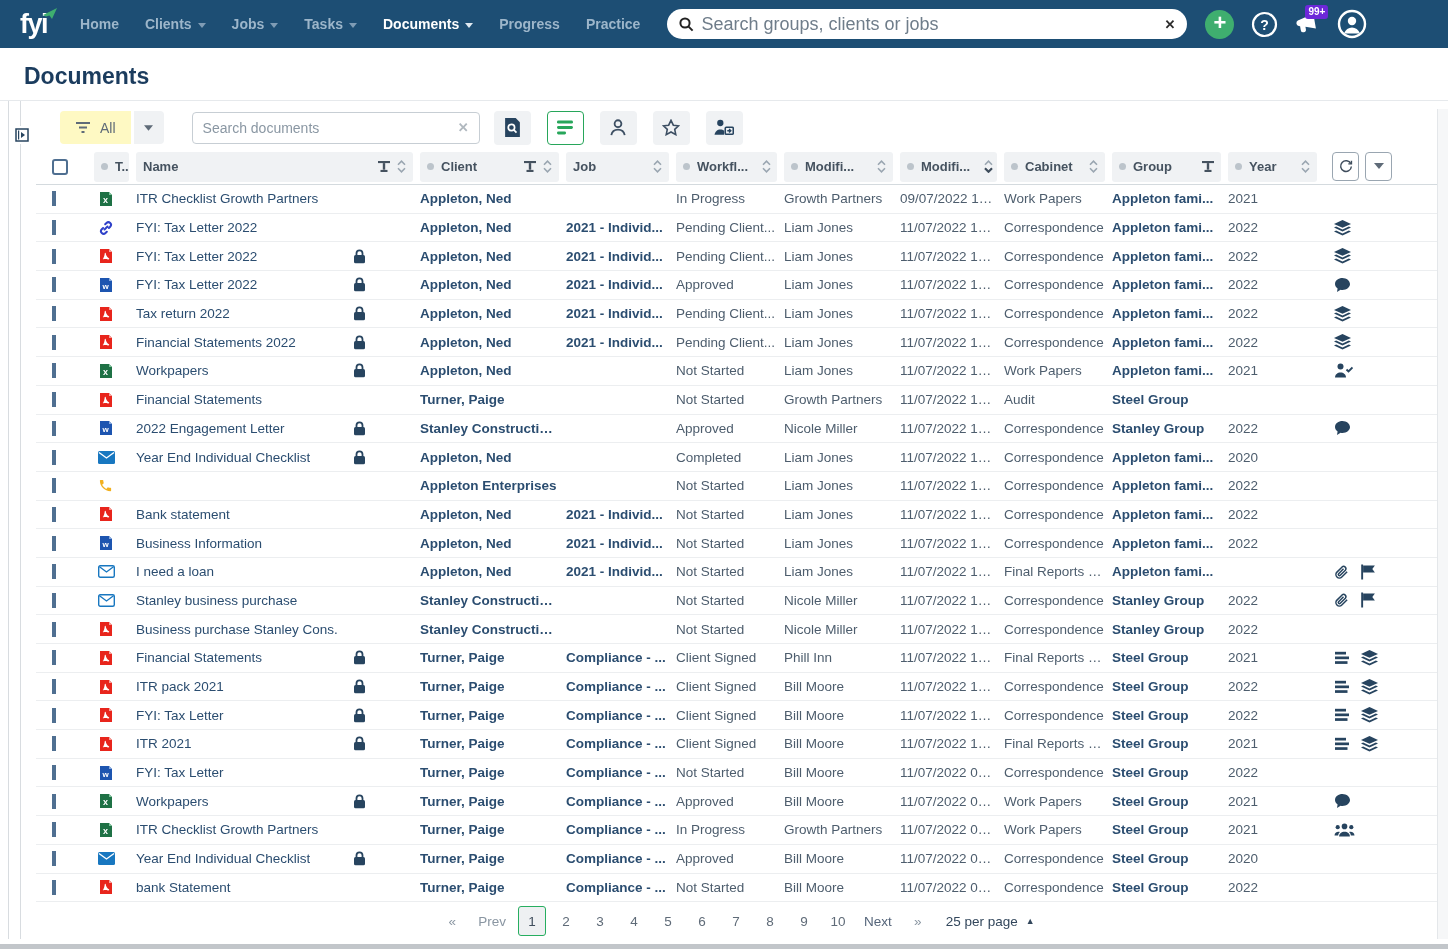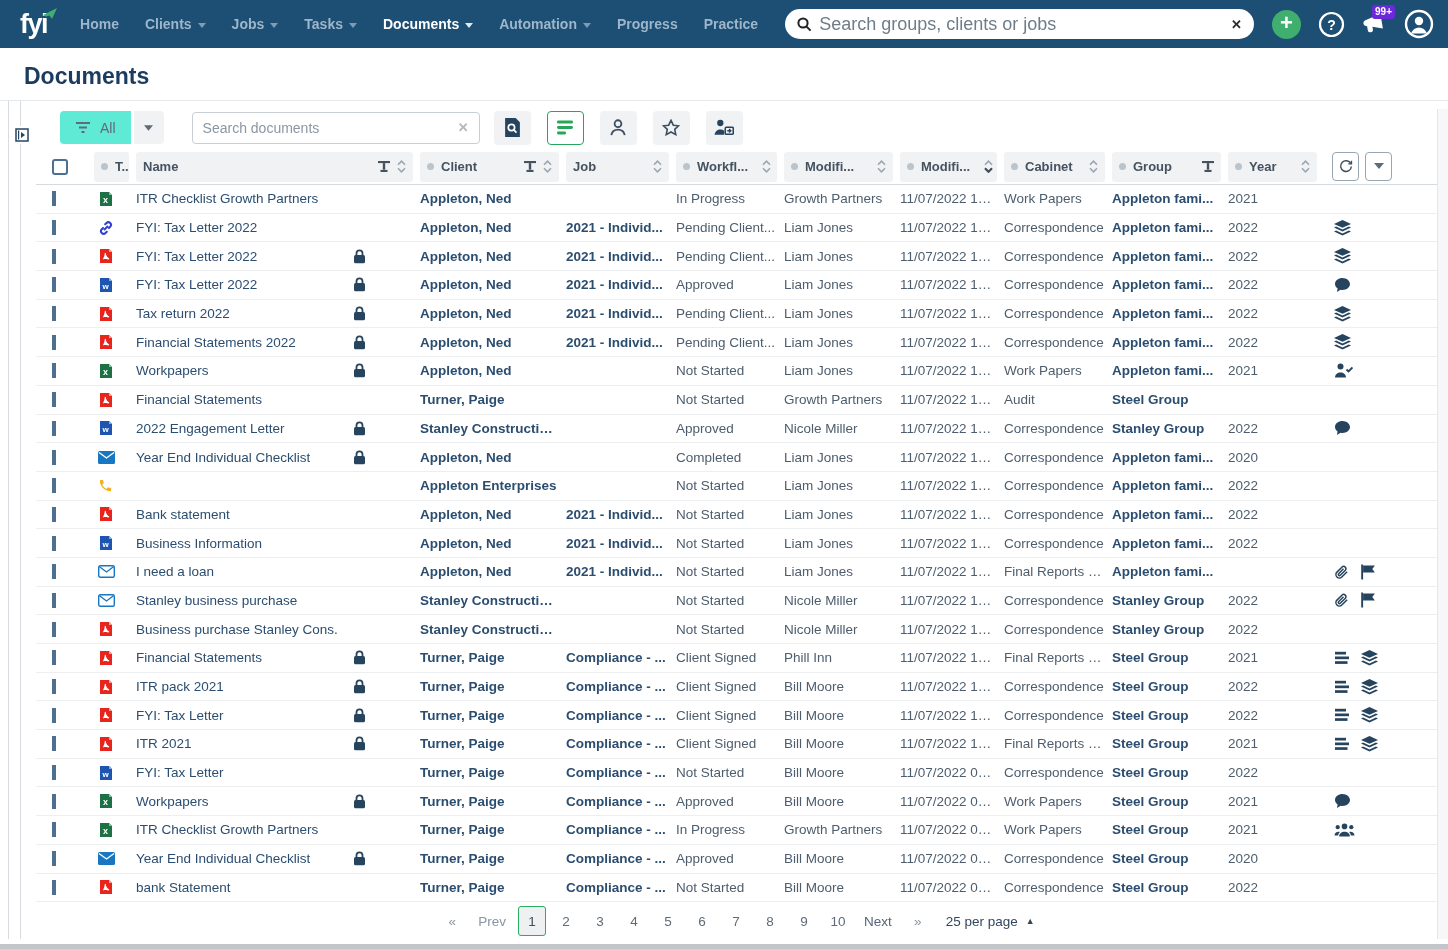--- a/index.html
+++ b/index.html
@@ -30,21 +30,21 @@
 
   
   .content { position:absolute; top:100px; left:0; right:0; bottom:0; border-top:1px solid #e6e9ec; }
   .left-rail { position:absolute; left:8px; top:0; bottom:10px; width:13px; background:#fff; border-left:1px solid #d8dce0; border-right:1px solid #d8dce0; }
   .rail-toggle { position:absolute; left:13px; top:25px; width:18px; height:18px; background:#fff; border:none; padding:0; cursor:pointer; display:flex; align-items:center; justify-content:center; }
   .main { position:absolute; left:36px; right:11px; top:0; bottom:0; }
 
   
   .toolbar { display:flex; align-items:center; padding:9px 0 0 24px; height:44px; gap:10px; }
   .filter-group { display:flex; gap:3px; }
-  .filter-btn { height:33px; background:#5eead4; border-radius:4px 0 0 4px; display:flex; align-items:center; gap:9px; padding:0 15px; color:#5f6b78; font-size:14px; cursor:pointer; }
+  .filter-btn { height:33px; background:#fef9c3; border-radius:4px 0 0 4px; display:flex; align-items:center; gap:9px; padding:0 15px; color:#5f6b78; font-size:14px; cursor:pointer; }
   .filter-caret { height:33px; width:30px; background:#f0f2f4; border-radius:0 4px 4px 0; display:flex; align-items:center; justify-content:center; cursor:pointer; }
   .doc-search { width:288px; height:32px; border:1px solid #c7ced4; border-radius:4px; display:flex; align-items:center; padding:0 10px; margin-left:18px; }
   .doc-search input { flex:1; border:none; outline:none; font-size:14px; color:#333; font-family:"Liberation Sans",sans-serif; }
   .doc-search input::placeholder { color:#8a97a3; }
   .doc-search .x { color:#b0b8bf; font-size:13px; font-weight:700; cursor:pointer; }
   .tb { width:37px; height:34px; border:none; border-radius:4px; background:#f0f2f4; display:flex; align-items:center; justify-content:center; cursor:pointer; }
   .tb.first { margin-left:4px; }
   .tb.active-green { background:#fff; border:1.5px solid #27a65a; margin-left:6px; }
   .tb.g2 { margin-left:6px; }
 
@@ -106,24 +106,20 @@
       <div class="nav-item">
         <span>Jobs</span>
         <span class="nav-caret"></span>
       </div>
       <div class="nav-item">
         <span>Tasks</span>
         <span class="nav-caret"></span>
       </div>
       <div class="nav-item active">
         <span>Documents</span>
-        <span class="nav-caret"></span>
-      </div>
-      <div class="nav-item">
-        <span>Automation</span>
         <span class="nav-caret"></span>
       </div>
       <div class="nav-item">
         <span>Progress</span>
       </div>
       <div class="nav-item">
         <span>Practice</span>
       </div>
     </nav>
   <div class="topbar-search">
@@ -461,21 +457,21 @@
               </svg>
             </span>
           </div>
     <div class="cell c-name">
             <span class="nm">ITR Checklist Growth Partners</span>
           </div>
     <div class="cell bold">Appleton, Ned</div>
     <div class="cell bold"></div>
     <div class="cell">In Progress</div>
     <div class="cell">Growth Partners</div>
-    <div class="cell">11/07/2022 13...</div>
+    <div class="cell">09/07/2022 13...</div>
     <div class="cell">Work Papers</div>
     <div class="cell bold">Appleton fami...</div>
     <div class="cell">2021</div>
     <div class="cell c-icons"></div>
   </div>
         <div class="grid trow">
     <div class="cell c-check"><span class="checkbox"></span></div>
     <div class="cell c-type">
             <span class="icon">
               <svg width="16" height="16" viewBox="0 0 16 16">

